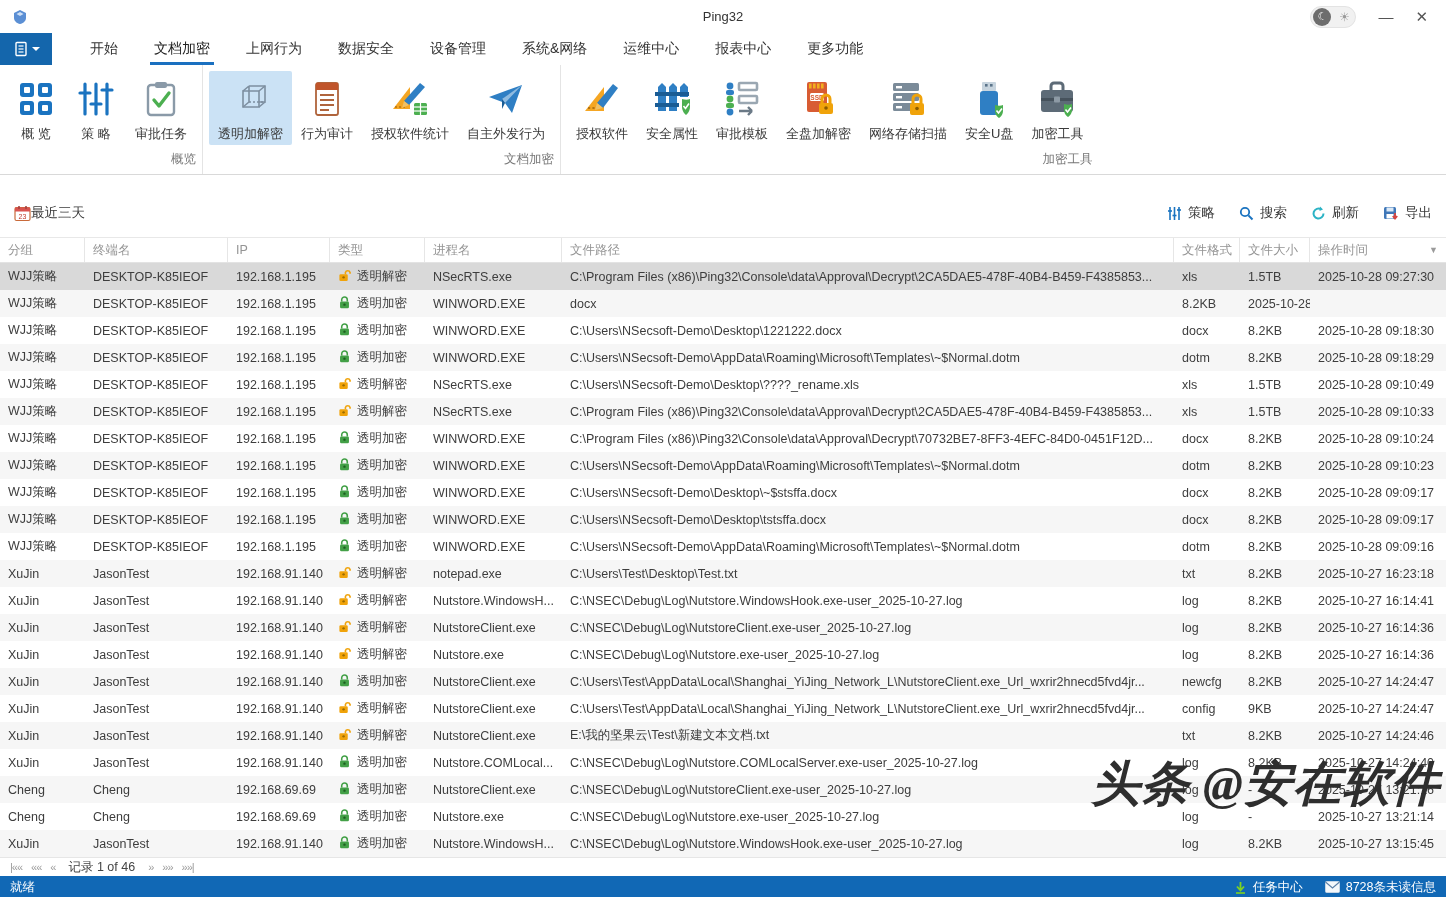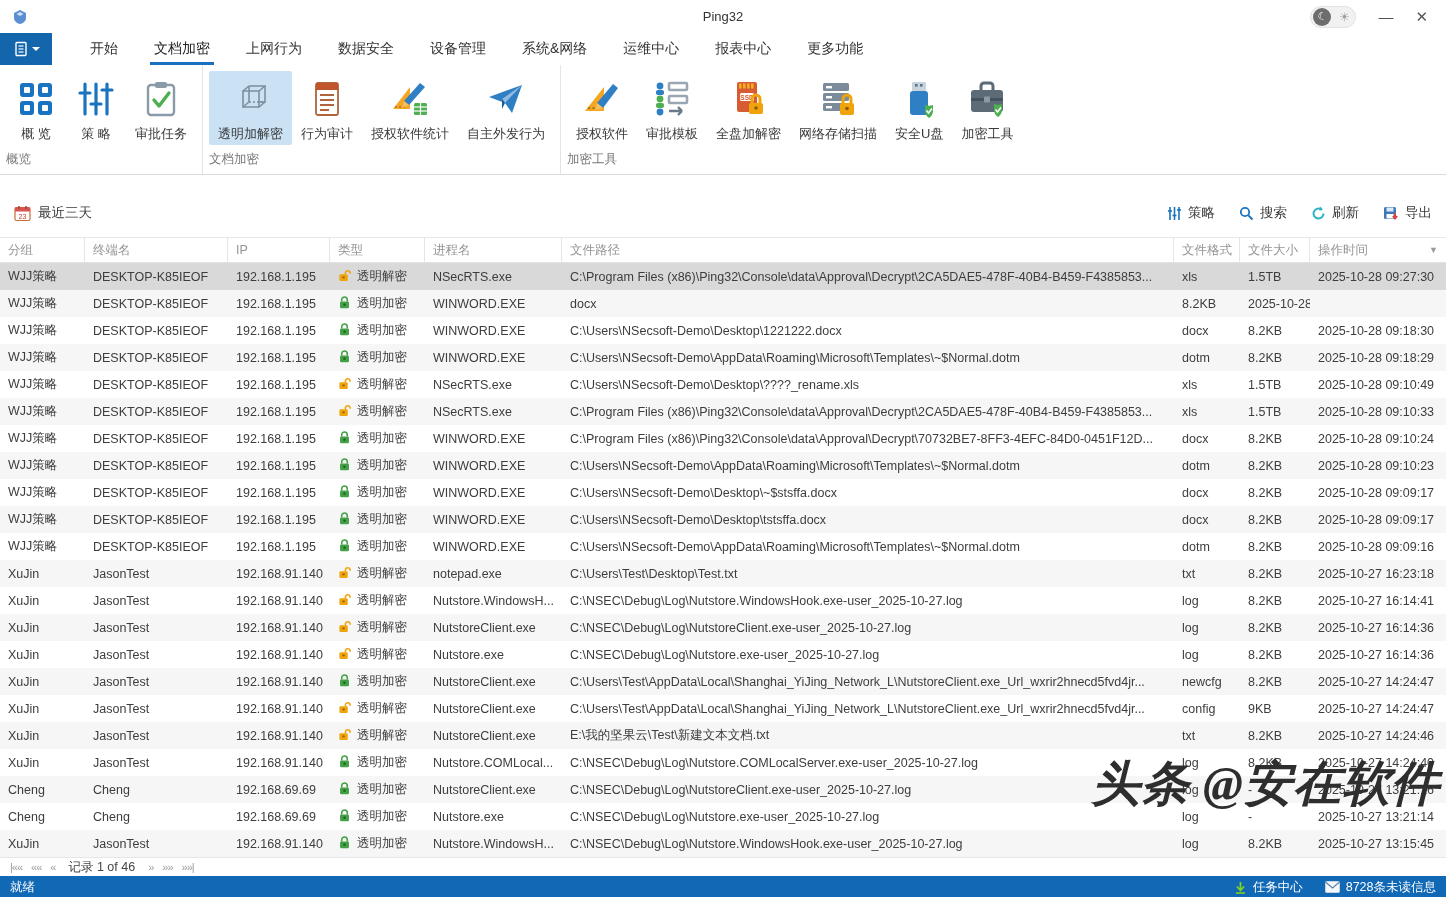--- a/index.html
+++ b/index.html
@@ -33,26 +33,26 @@
   
   .ribbon { height:110px; display:flex; align-items:stretch; border-bottom:1px solid #d9d9d9; background:#fff; flex:0 0 auto; }
   .ribbon-group { display:flex; flex-direction:column; padding:4px 6px 0 6px; position:relative; }
   .ribbon-group + .ribbon-group { border-left:1px solid #e4e4e4; }
   .ribbon-buttons { display:flex; align-items:center; flex:1; }
   .ribbon-btn { display:flex; flex-direction:column; align-items:center; justify-content:flex-start;
     padding:6px 9px 2px 9px; cursor:pointer; border-radius:2px; }
   .ribbon-btn.selected { background:#cbe2f5; }
   .ribbon-icon { width:42px; height:44px; display:flex; align-items:center; justify-content:center; }
   .ribbon-label { font-size:13px; color:#3a3a3a; margin-top:4px; white-space:nowrap; }
-  .ribbon-caption { text-align:left; font-size:12.5px; color:#777; padding:4px 0 6px 0; }
+  .ribbon-caption { text-align:right; font-size:12.5px; color:#777; padding:4px 0 6px 0; }
 
   
   .content { flex:1; display:flex; flex-direction:column; background:#fff; position:relative; }
   .toolbar { height:62px; display:flex; align-items:center; padding:14px 14px 0 14px; flex:0 0 auto; }
-  .date-filter { display:flex; align-items:center; gap:7px; font-size:13.5px; color:#3a3a3a; cursor:pointer; }
+  .date-filter { display:flex; align-items:center; font-size:13.5px; color:#3a3a3a; cursor:pointer; }
   .toolbar-right { margin-left:auto; display:flex; align-items:flex-start; gap:24px; }
   .tool-btn { display:flex; align-items:center; gap:6px; font-size:13.5px; color:#3a3a3a; cursor:pointer; }
 
   
   .grid { --cols:85px 143px 102px 95px 137px 1fr 66px 70px 136px; flex:1; display:flex; flex-direction:column; overflow:hidden; }
   .grid-header { display:grid; grid-template-columns:var(--cols); height:26px; border-top:1px solid #e8e8e8;
     border-bottom:1px solid #e3e3e3; flex:0 0 auto; }
   .grid-header .hcell { display:flex; align-items:center; padding:0 8px; font-size:12.5px; color:#949494;
     border-right:1px solid #e6e6e6; overflow:hidden; white-space:nowrap; position:relative; cursor:pointer; }
   .grid-header .hcell:last-child { border-right:none;justify-content:flex-end; }
@@ -240,20 +240,36 @@
           <div class="ribbon-btn">
             <div class="ribbon-icon">
               <svg width="40" height="40" viewBox="0 0 40 40">
                 <path d="M3 32 L22 8 L22 32 Z" fill="#f5a623"></path>
                 <path d="M6 29 L19 29" stroke="#b37413" stroke-width="1.8" stroke-dasharray="2.2 2.2"></path>
                 <path d="M15 24 L31 5 L36 9 L21 29 Z" fill="#2f7fc4"></path>
                 <path d="M15 24 L13 31 L21 29 Z" fill="#f2c063"></path>
               </svg>
             </div>
             <div class="ribbon-label">授权软件</div>
+          </div>
+          <div class="ribbon-btn">
+            <div class="ribbon-icon">
+              <svg width="40" height="40" viewBox="0 0 40 40">
+                <g fill="#2f7fc4">
+                  <path d="M6 8 L10 4 L14 8 L14 32 L6 32 Z"></path>
+                  <path d="M17 8 L21 4 L25 8 L25 32 L17 32 Z"></path>
+                  <path d="M28 8 L32 4 L36 8 L36 18 L28 18 Z"></path>
+                </g>
+                <rect x="3" y="13" width="34" height="4" fill="#1a5c94"></rect>
+                <rect x="3" y="24" width="24" height="4" fill="#1a5c94"></rect>
+                <path d="M30 20 C33 21 36 21 38 20 L38 28 C38 33 34 36 34 36 C34 36 30 33 30 28 Z" fill="#4caf50"></path>
+                <path d="M31.5 27 L33.5 29.5 L37 24.5" stroke="#fff" stroke-width="1.6" fill="none"></path>
+              </svg>
+            </div>
+            <div class="ribbon-label">安全属性</div>
           </div>
           <div class="ribbon-btn">
             <div class="ribbon-icon">
               <svg width="40" height="40" viewBox="0 0 40 40">
                 <g fill="#2f7fc4">
                   <circle cx="8" cy="7" r="3.4"></circle>
                   <rect x="4" y="11" width="8" height="5" rx="2"></rect>
                 </g>
                 <g fill="#4caf50">
                   <circle cx="8" cy="20" r="3.4"></circle>

